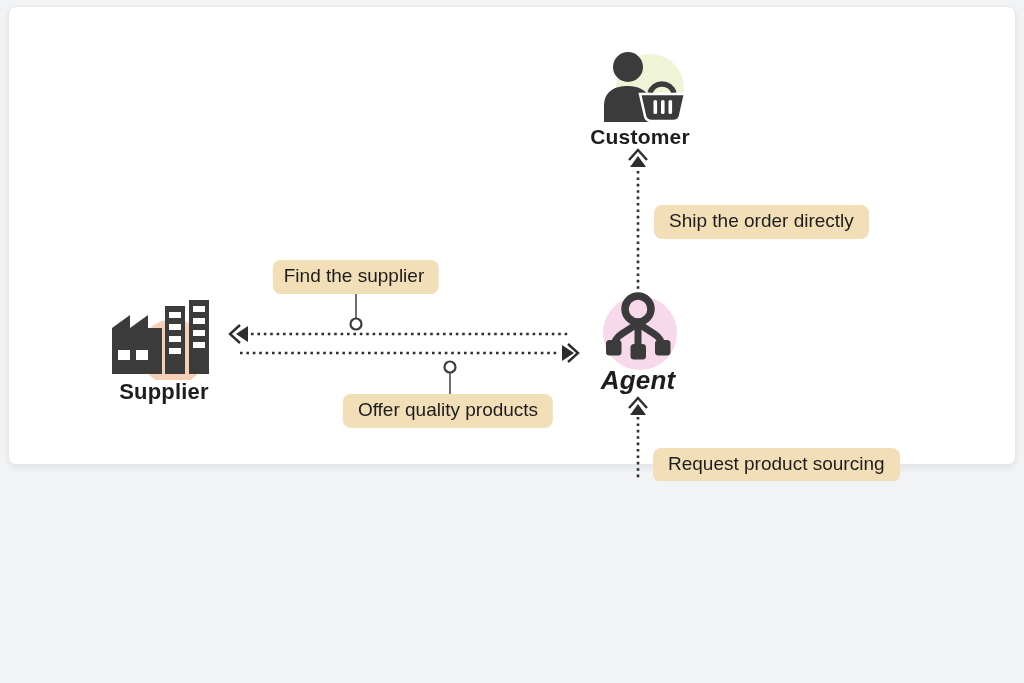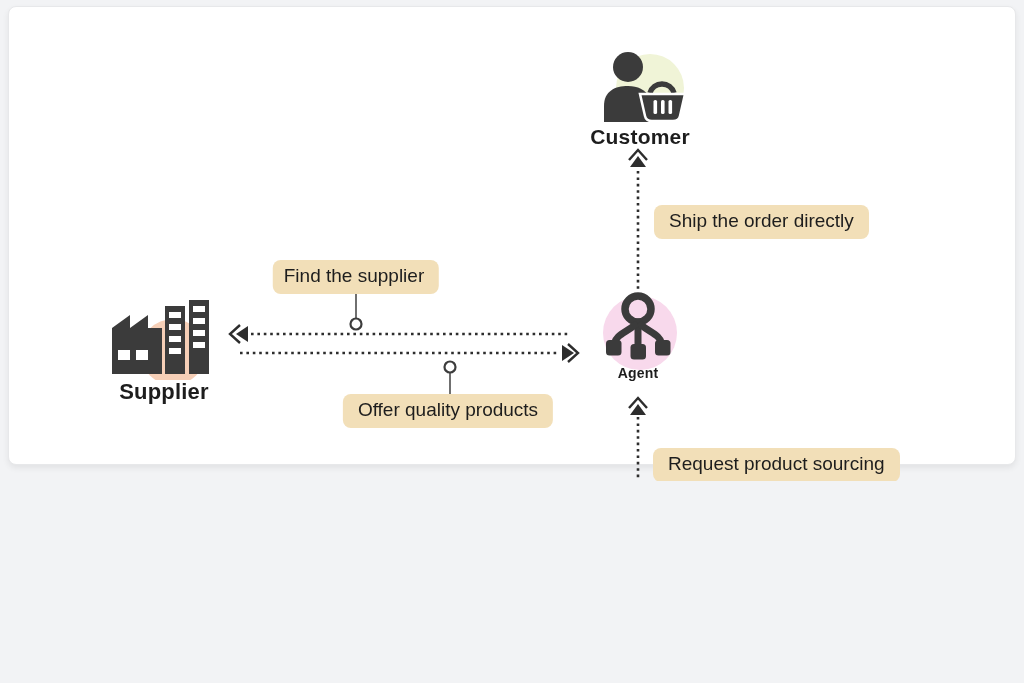--- a/index.html
+++ b/index.html
@@ -97,21 +97,21 @@
   <svg class="node-icon" style="left:598px;top:292px;" width="84" height="78" viewBox="0 0 84 78">
     <circle cx="42" cy="41" r="37" style="fill:var(--agent_bg)"></circle>
     <circle class="ic-stroke" cx="40" cy="17" r="13" stroke-width="7.5"></circle>
     <line class="ic-stroke" x1="40" y1="30" x2="40" y2="54" stroke-width="7" stroke-linecap="round"></line>
     <path class="ic-stroke" d="M37,33 C27,41 18,43 16,52" stroke-width="7" stroke-linecap="round"></path>
     <path class="ic-stroke" d="M43,33 C53,41 62,43 64,52" stroke-width="7" stroke-linecap="round"></path>
     <rect class="ic" x="8" y="48" width="15.5" height="15.5" rx="3.5"></rect>
     <rect class="ic" x="32.5" y="52" width="15.5" height="15.5" rx="3.5"></rect>
     <rect class="ic" x="57" y="48" width="15.5" height="15.5" rx="3.5"></rect>
   </svg>
-  <div class="node-label" style="left:638px;top:365px;font-size:14px;">Agent</div>
+  <div class="node-label" style="left:638px;top:365px;font-size:26px;font-style:italic;">Agent</div>
 
   <svg class="node-icon" style="left:596px;top:528px;" width="92" height="90" viewBox="0 0 92 90">
     <circle cx="26" cy="48" r="36" style="fill:var(--you_bg)"></circle>
     <path class="ic" d="M17,31 L23,7 L68,7 L74,31 Z"></path>
     <circle class="ic" cx="24" cy="30" r="7"></circle>
     <circle class="ic" cx="38" cy="30" r="7"></circle>
     <circle class="ic" cx="52" cy="30" r="7"></circle>
     <circle class="ic" cx="66" cy="30" r="7"></circle>
     <path class="ic-stroke" d="M20,41 L20,68 L70,68 L70,41" stroke-width="6"></path>
     <rect x="10" y="73" width="72" height="7" rx="2" fill="#4a4a4a"></rect>

